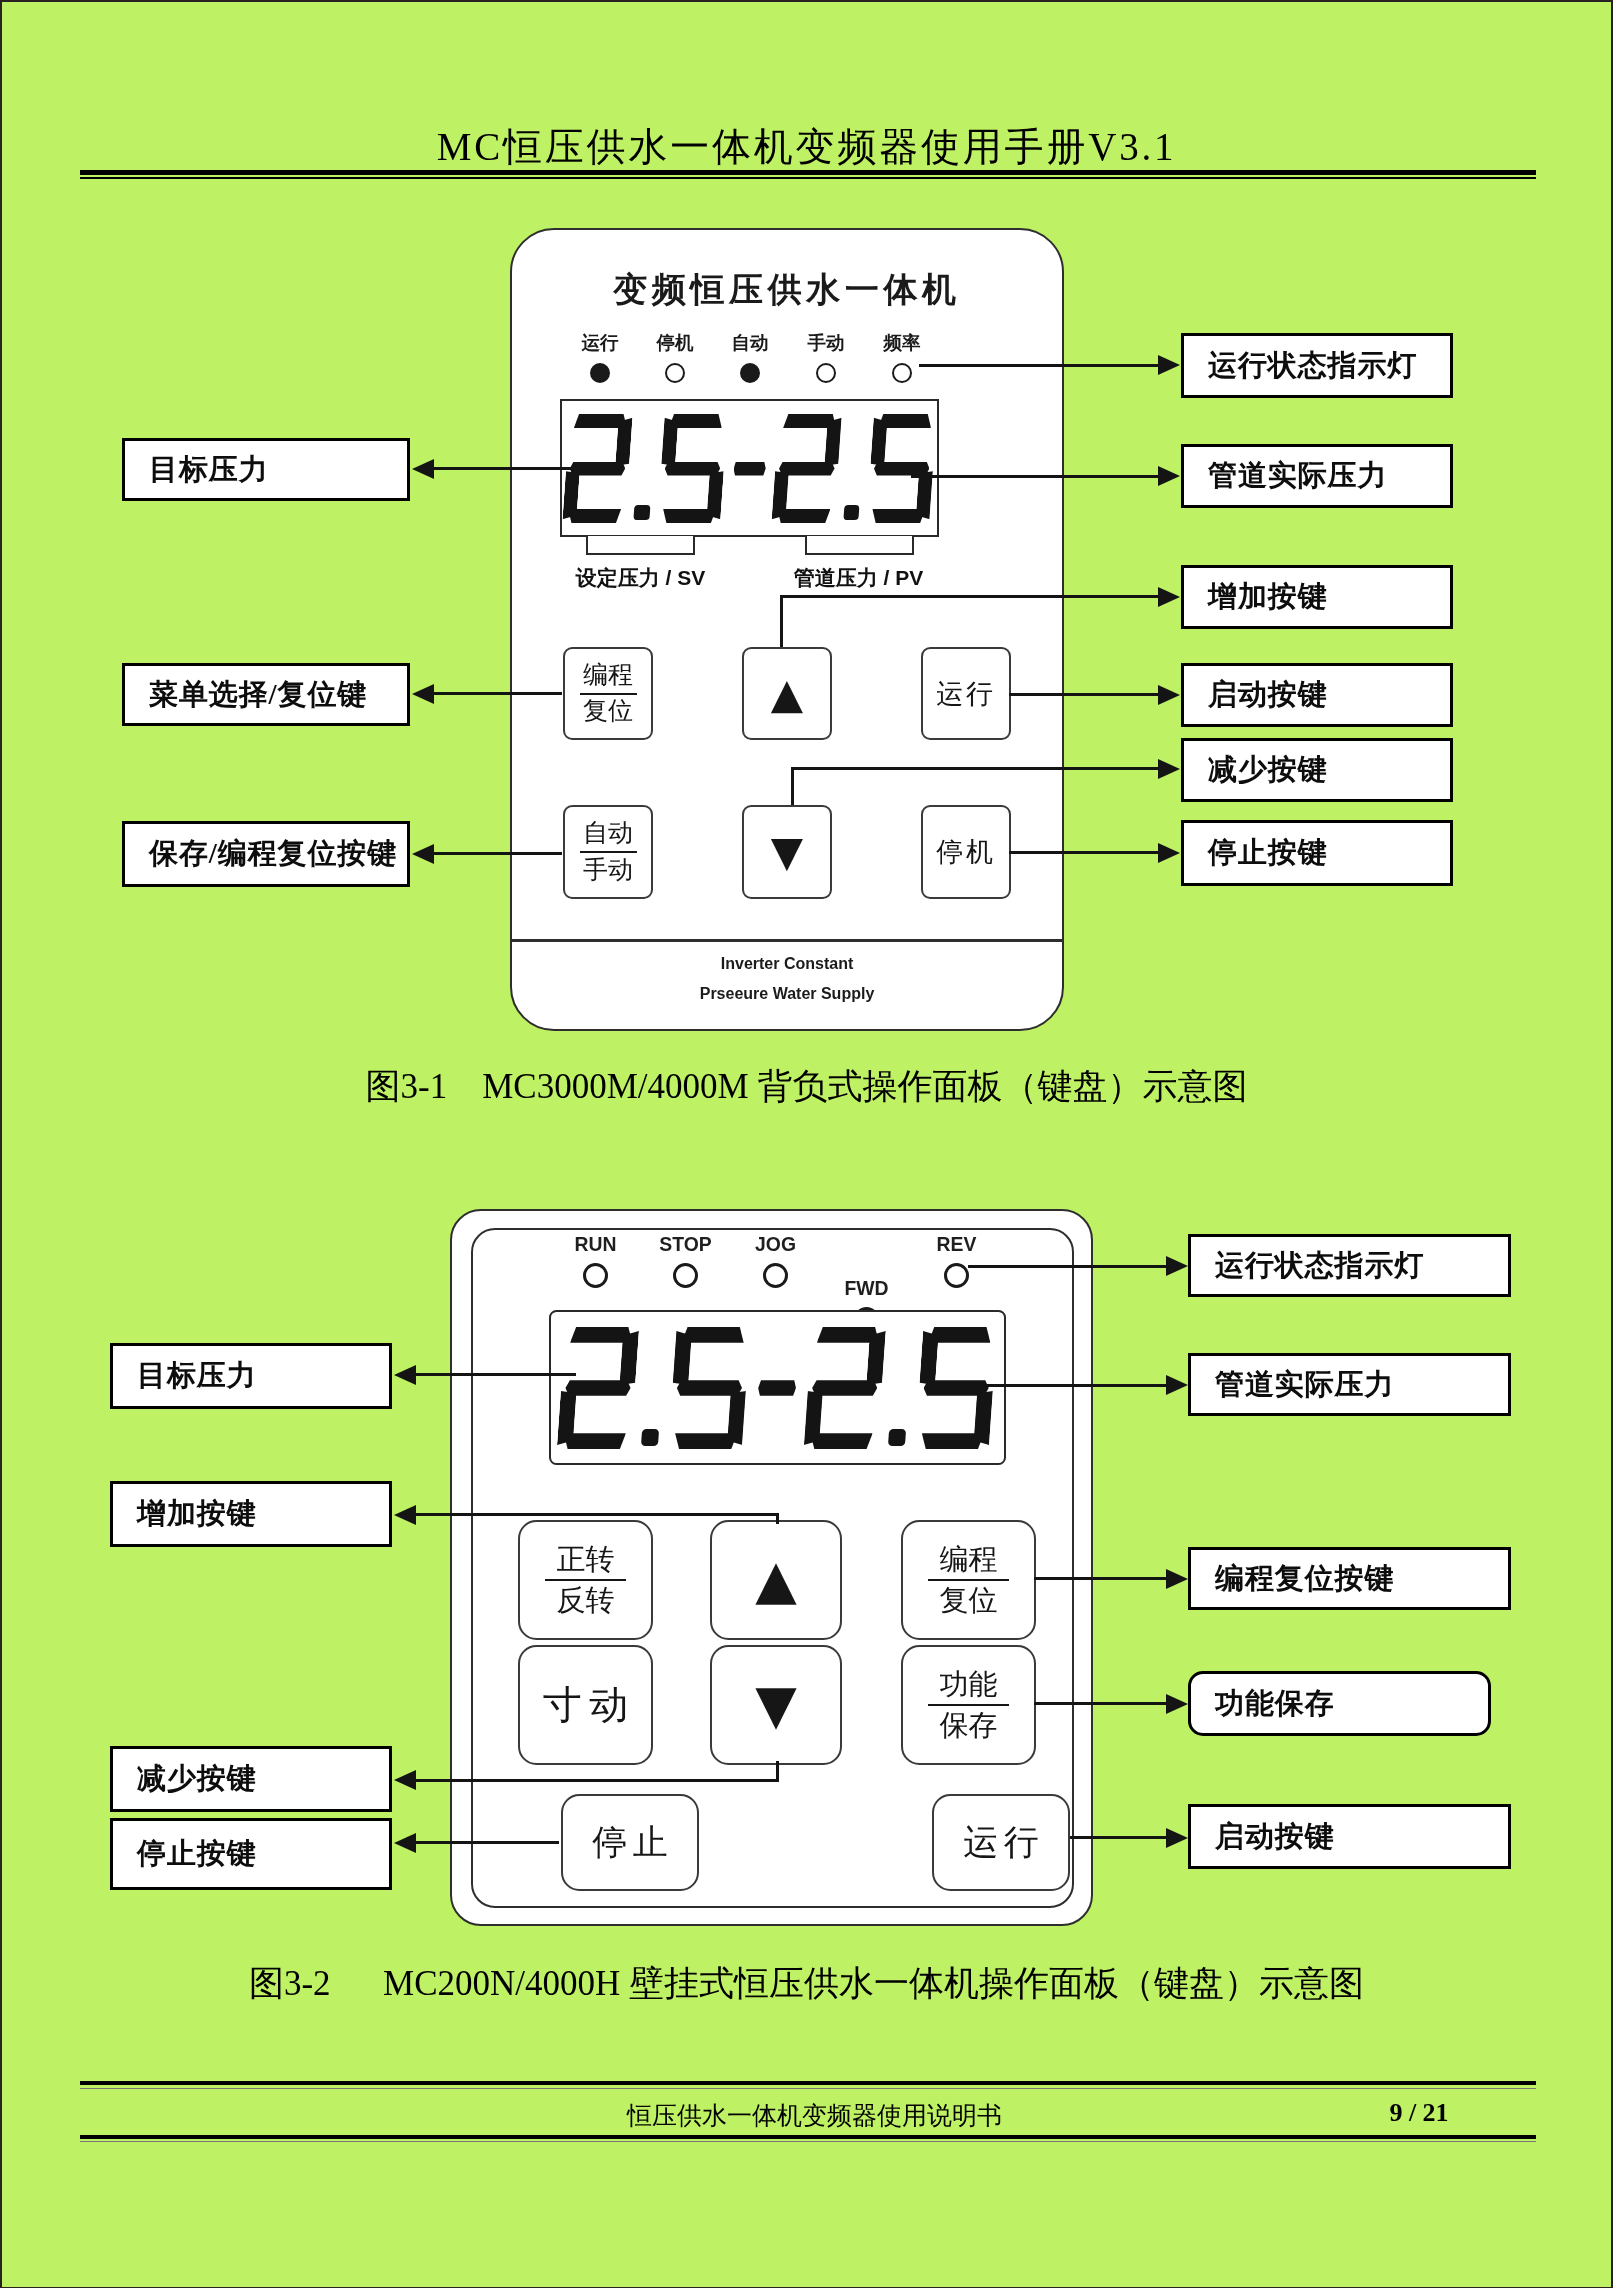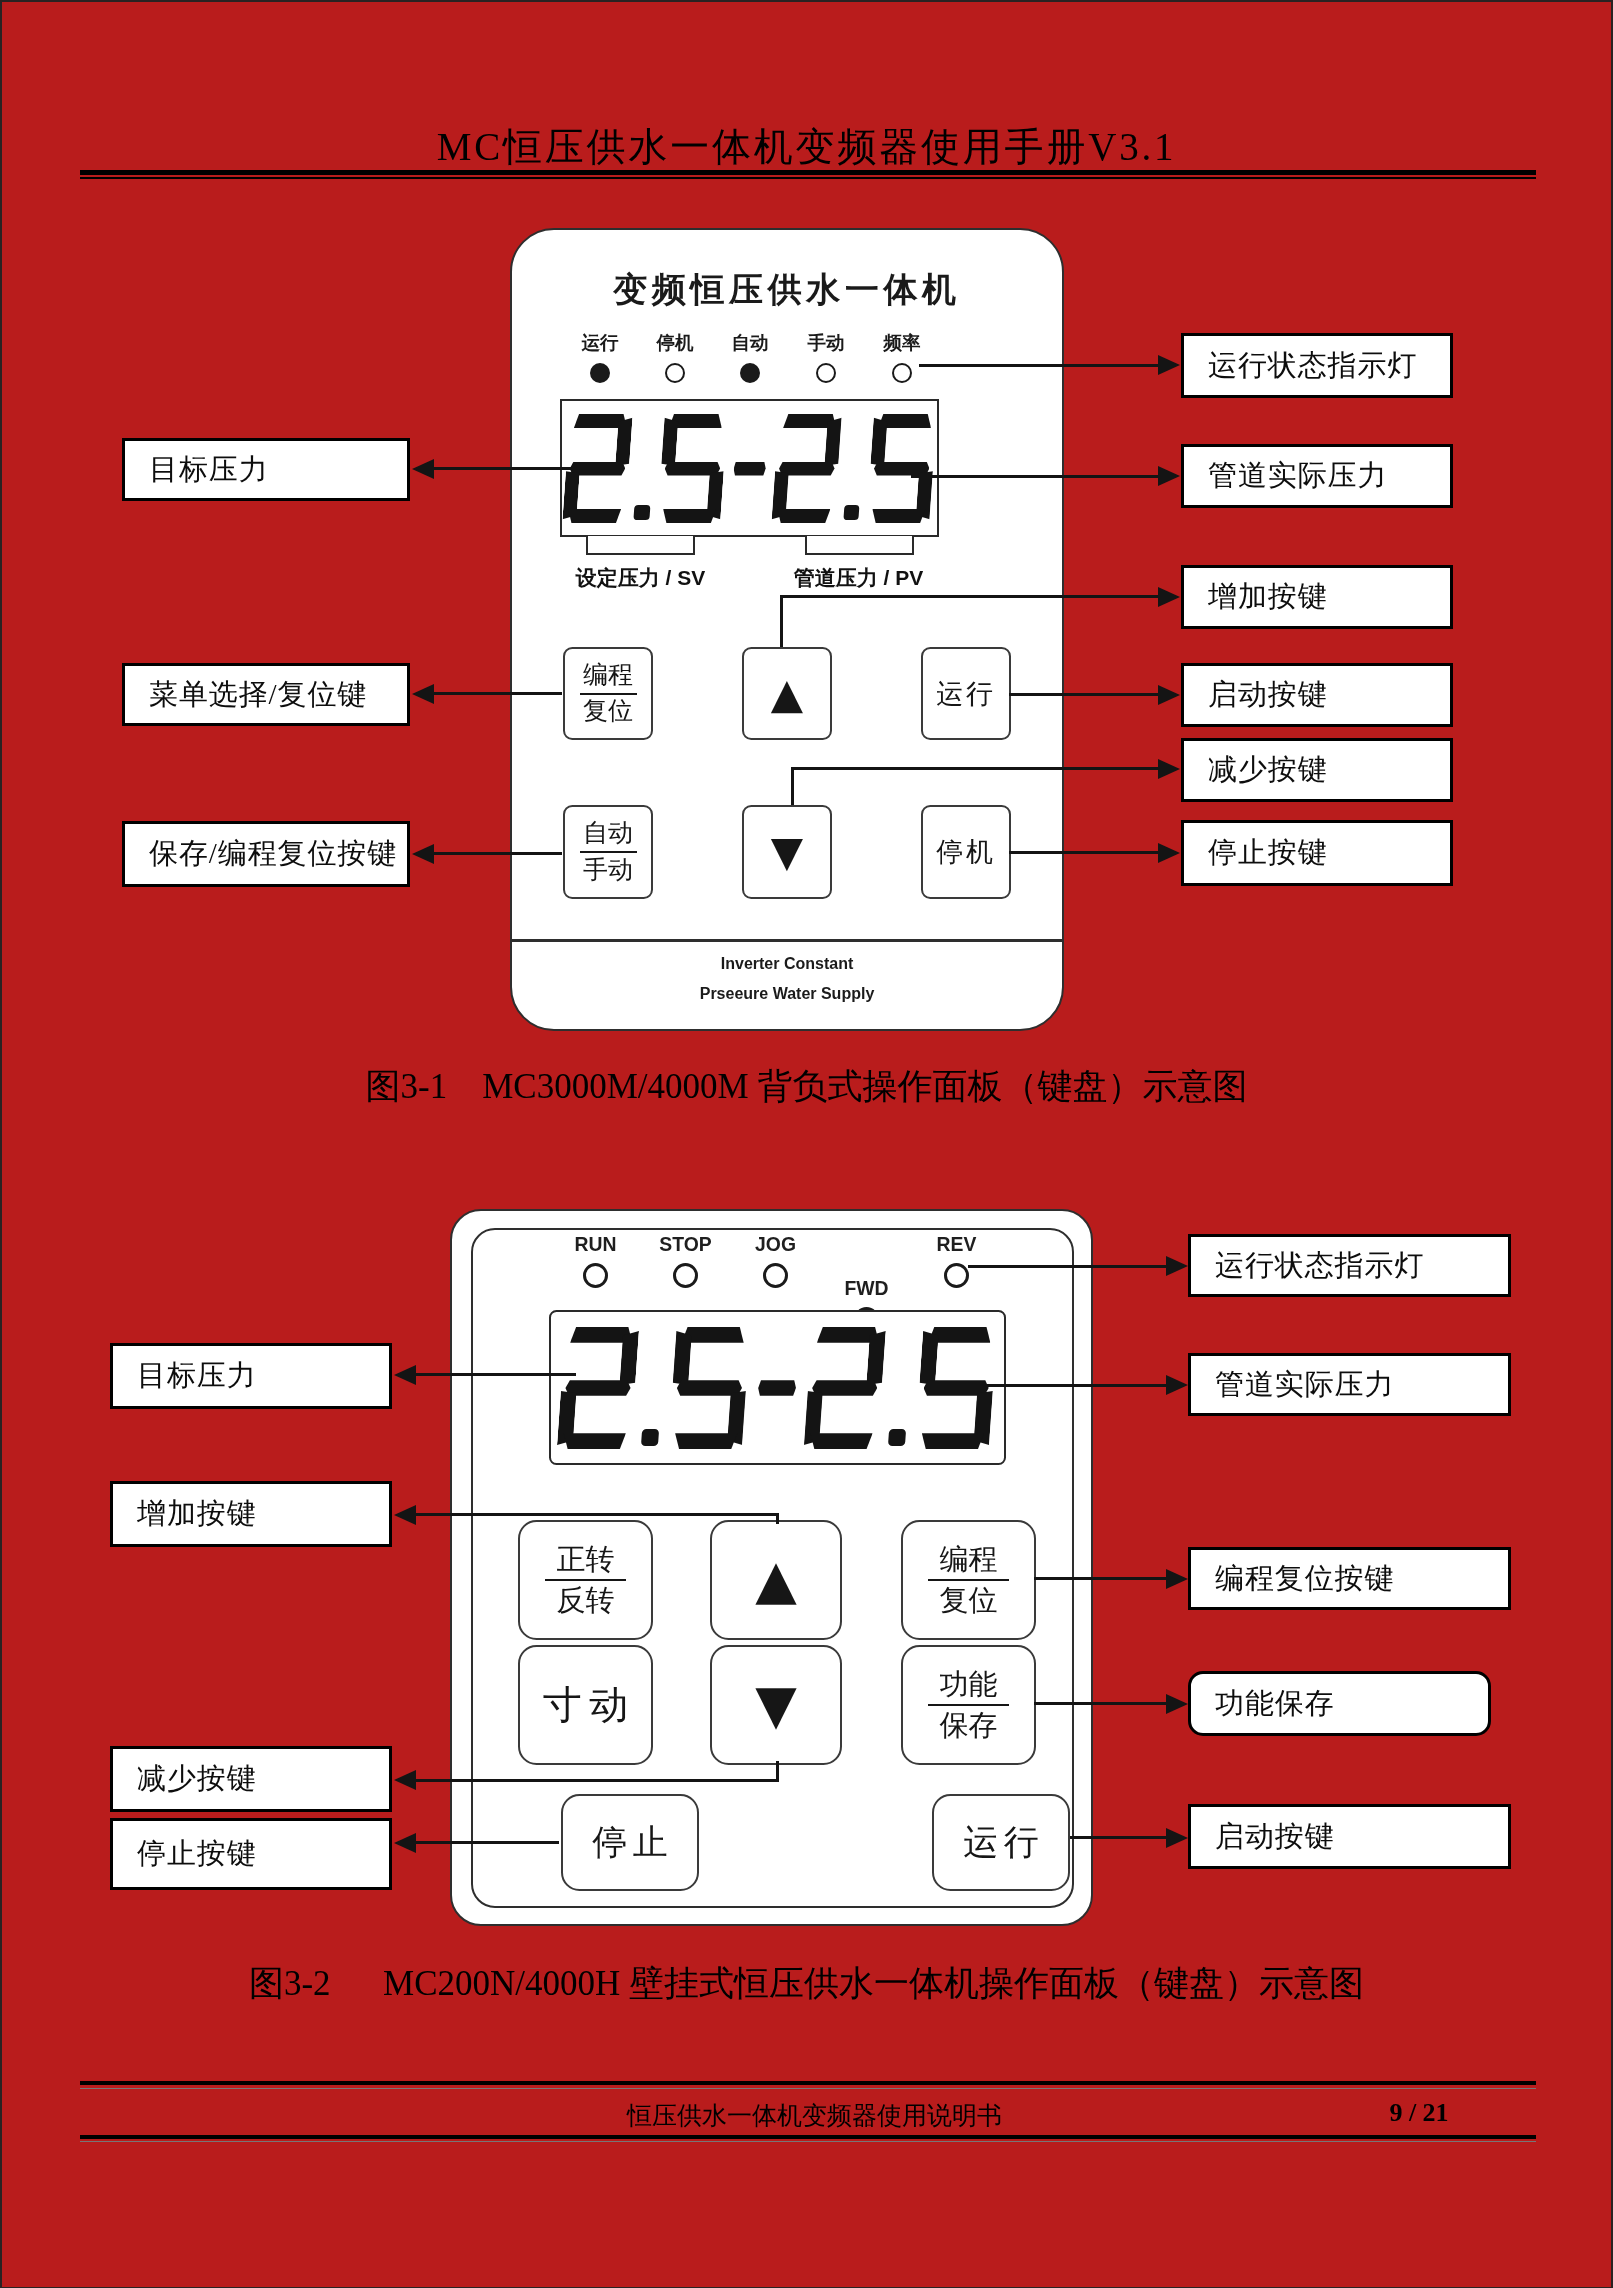--- a/index.html
+++ b/index.html
@@ -1,18 +1,18 @@
 <!DOCTYPE html>
 <html style="font-size:14.8px"><head>
 <meta charset="utf-8">
 <style>
   html,body{margin:0;padding:0;background:#e8e8e8;}
   *{box-sizing:border-box;}
   .page{
-    position:relative;width:1613px;height:2289px;background:#b91c1c;
+    position:relative;width:1613px;height:2289px;background:#bef264;
     border:2.8px solid #2a2222;overflow:hidden;
     font-family:"Liberation Serif", serif;color:#111;
   }
   .hline{position:absolute;height:2.8px;background:#141414;}
   .vline{position:absolute;width:2.8px;background:#141414;}
   .arrow-left{position:absolute;width:0;height:0;border-top:10px solid transparent;border-bottom:10px solid transparent;border-right:22px solid #141414;}
   .arrow-right{position:absolute;width:0;height:0;border-top:10px solid transparent;border-bottom:10px solid transparent;border-left:22px solid #141414;}
 
   .doc-title{position:absolute;top:118px;left:0;width:100%;text-align:center;
     font-size:39px;letter-spacing:2.8px;color:#000;}
@@ -62,21 +62,21 @@
   .key .frac-top,.key .frac-bot{line-height:1.15;}
   .frac-line{border-top:2.8px solid #161616;margin:2.8px 0;}
   .tri{font-family:"DejaVu Sans", sans-serif;line-height:1;}
 
   .sep1{position:absolute;left:0;width:100%;height:2.8px;background:#2e2e2e;}
   .brand{position:absolute;left:0;width:100%;text-align:center;
     font-family:"Liberation Sans", sans-serif;font-weight:bold;font-size:16px;color:#1b1b1b;}
 
   .cbox{position:absolute;background:#fff;border:3.7px solid #000;display:flex;align-items:center;
     font-size:29px;color:#0d0d0d;letter-spacing:0.9px;}
-  .cbox-pad{padding-left:24px;}
+  .cbox-pad{padding-left:24px;font-weight:bold;}
   .caption{position:absolute;left:0;width:100%;text-align:center;font-size:35px;color:#000;white-space:pre;}
 
   .footer-title{position:absolute;left:8px;width:100%;text-align:center;font-size:25px;color:#000;}
   .page-num{position:absolute;font-weight:bold;font-size:26px;color:#000;}
 </style>
 </head>
 <body>
 
 <div class="page">
 

